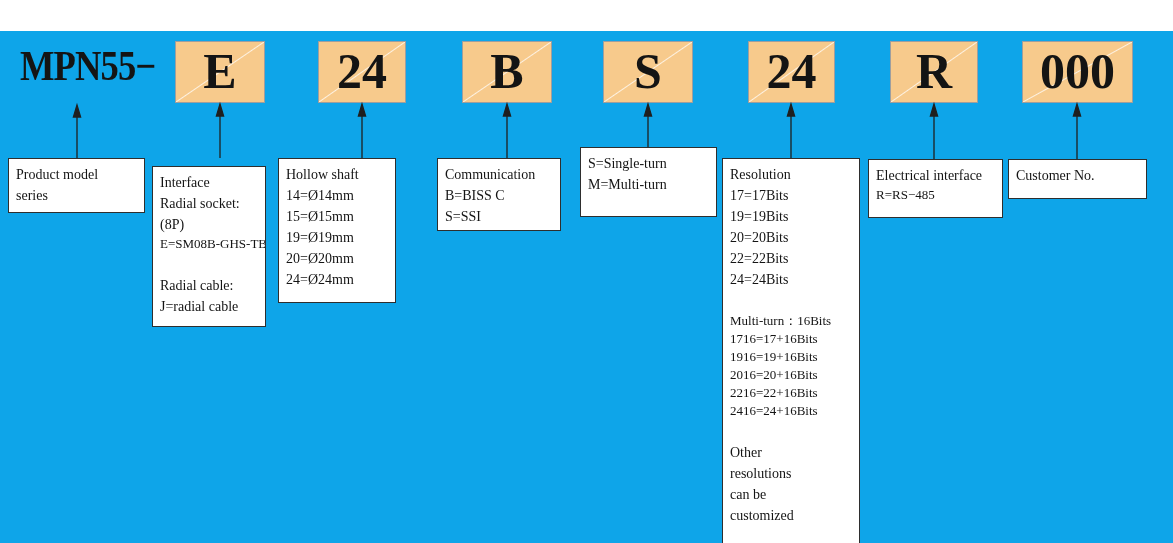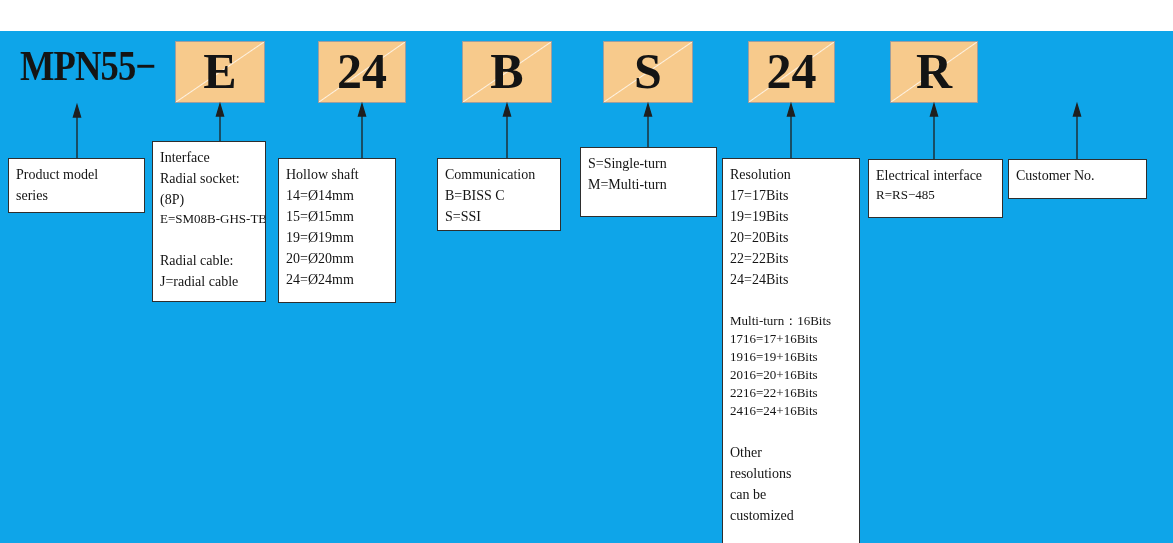--- a/index.html
+++ b/index.html
@@ -77,20 +77,23 @@
     </div>
   <div class="code-box" style="left:603px;width:90px">
       <span class="code">S</span>
     </div>
   <div class="code-box" style="left:748px;width:87px">
       <span class="code">24</span>
     </div>
   <div class="code-box" style="left:890px;width:88px">
       <span class="code">R</span>
     </div>
+  <div class="code-box" style="left:1022px;width:111px">
+      <span class="code">000</span>
+    </div>
 
   <svg class="arrows" width="1173" height="543" viewBox="0 0 1173 543">
     <g stroke="#1f1f1f" stroke-width="1.3" fill="#1f1f1f">
       <g>
           <line x1="77" y1="127" x2="77" y2="85"></line>
           <polygon points="77,74 73.4,86 80.6,86"></polygon>
         </g>
       <g>
           <line x1="220" y1="127" x2="220" y2="84"></line>
           <polygon points="220,73 216.4,85 223.6,85"></polygon>
@@ -119,21 +122,21 @@
           <line x1="1077" y1="128" x2="1077" y2="84"></line>
           <polygon points="1077,73 1073.4,85 1080.6,85"></polygon>
         </g>
     </g>
   </svg>
 
   <div class="desc-box" style="left:8px;top:127px;width:137px;height:55px">
       <div class="line">Product model</div>
       <div class="line">series</div>
     </div>
-  <div class="desc-box" style="left:152px;top:110px;width:114px;height:161px">
+  <div class="desc-box" style="left:152px;top:135px;width:114px;height:161px">
       <div class="line">Interface</div>
       <div class="line">Radial socket:</div>
       <div class="line">(8P)</div>
       <div class="line small">E=SM08B-GHS-TB</div>
       <div class="line blank"></div>
       <div class="line">Radial cable:</div>
       <div class="line">J=radial cable</div>
     </div>
   <div class="desc-box" style="left:278px;top:127px;width:118px;height:145px">
       <div class="line">Hollow shaft</div>

